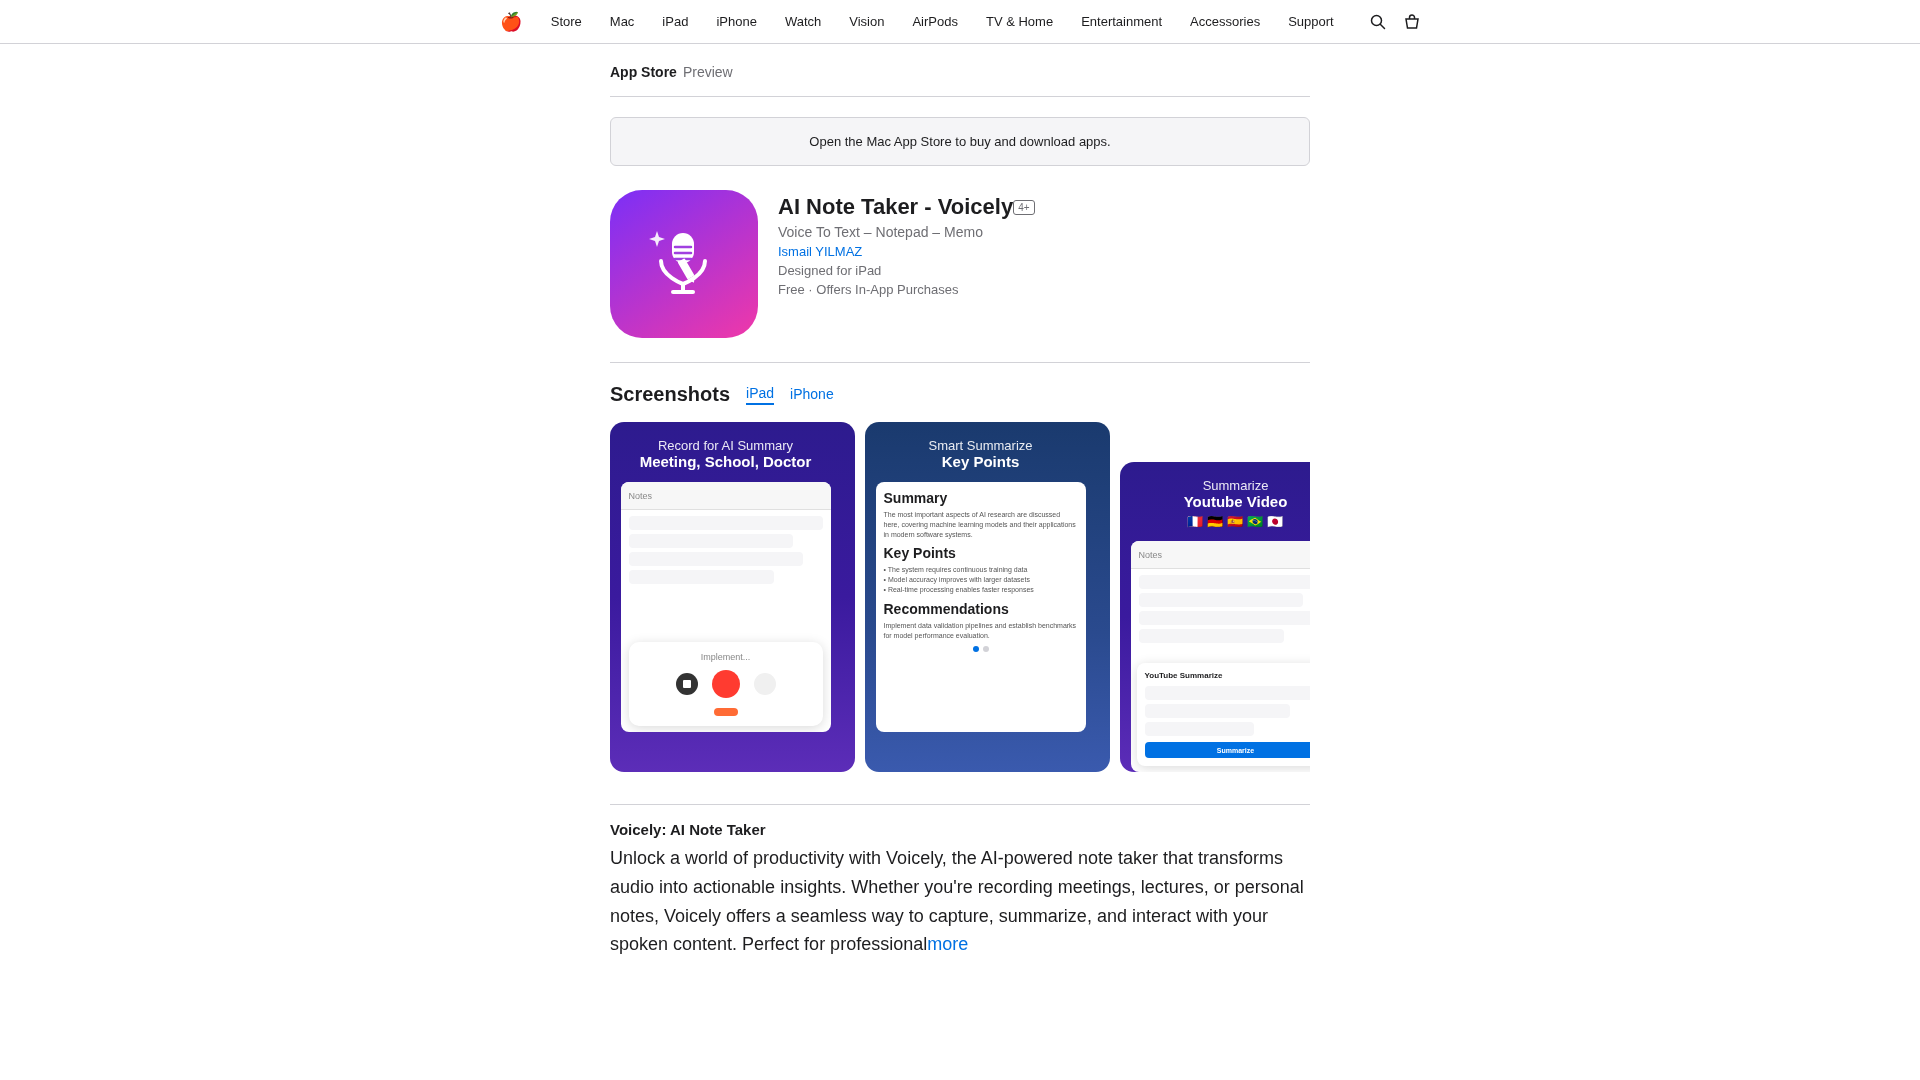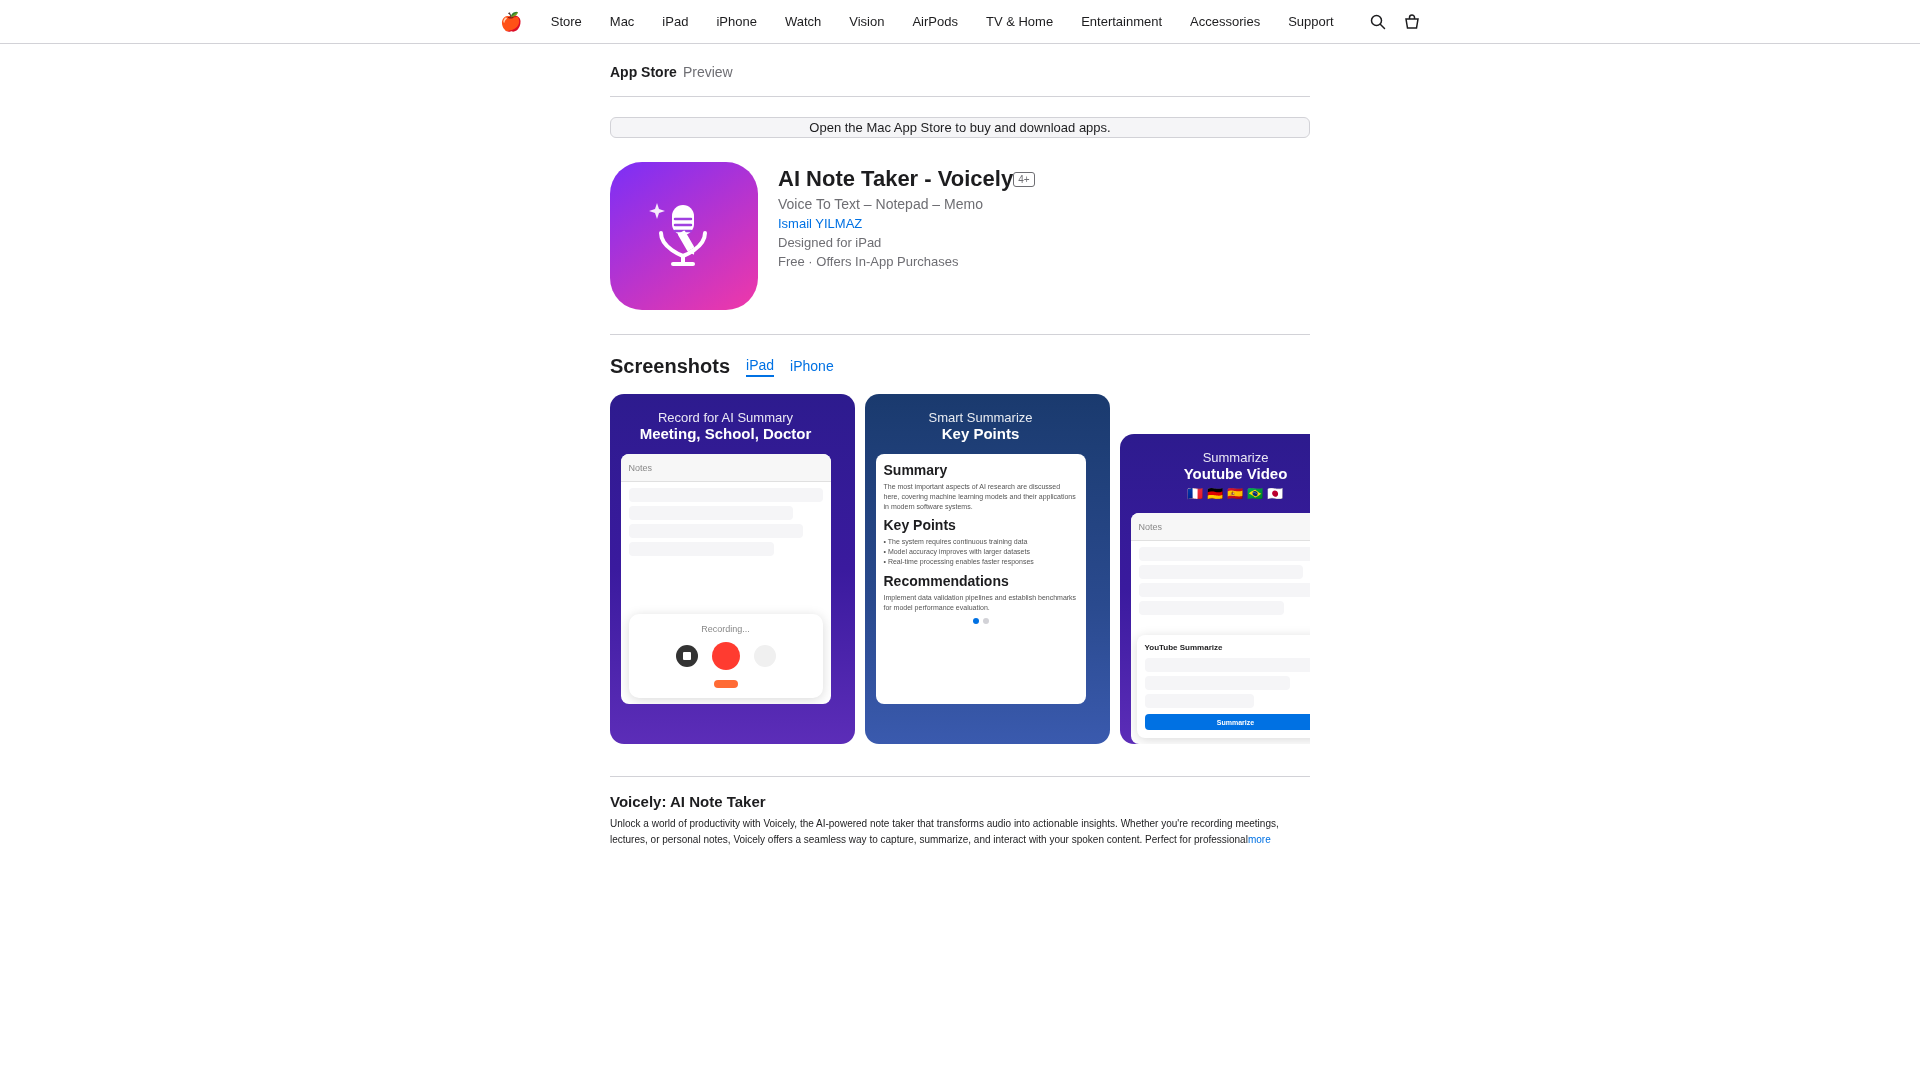--- a/index.html
+++ b/index.html
@@ -82,21 +82,21 @@
       border: none;
       border-top: 1px solid #d2d2d7;
       margin: 0 0 20px;
     }
 
     
     .info-banner {
       background: #f5f5f7;
       border: 1px solid #d2d2d7;
       border-radius: 6px;
-      padding: 2px 20px;
+      padding: 16px 20px;
       text-align: center;
       font-size: 13px;
       color: #1d1d1f;
       margin-bottom: 24px;
     }
 
     
     .app-header {
       display: flex;
       align-items: flex-start;
@@ -377,21 +377,21 @@
     .description-section .section-divider {
       margin-bottom: 16px;
     }
     .app-name-desc {
       font-size: 15px;
       font-weight: 600;
       color: #1d1d1f;
       margin-bottom: 6px;
     }
     .app-desc-text {
-      font-size: 10px;
+      font-size: 18px;
       color: #1d1d1f;
       line-height: 1.6;
     }
     .app-desc-more {
       color: #0071e3;
       cursor: pointer;
       text-decoration: none;
     }
   </style>
 </head>
@@ -506,21 +506,21 @@
             <div class="ss-device-header">
               <span>Notes</span>
             </div>
             <div class="ss-list-area">
               <div class="ss-list-item"></div>
               <div class="ss-list-item"></div>
               <div class="ss-list-item"></div>
               <div class="ss-list-item"></div>
             </div>
             <div class="ss-recording-modal">
-              <span class="ss-recording-text">Recording...</span>
+              <span class="ss-recording-text">Implement...</span>
               <div class="ss-recording-controls">
                 <div class="ss-rec-btn-stop"></div>
                 <div class="ss-rec-btn-main"></div>
                 <div class="ss-rec-btn-right"></div>
               </div>
               <div class="ss-orange-dot"></div>
             </div>
           </div>
         </div>
       </div>

